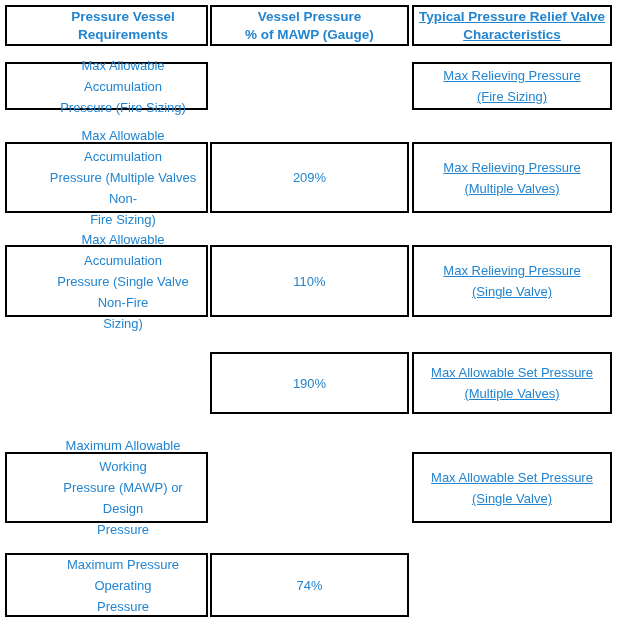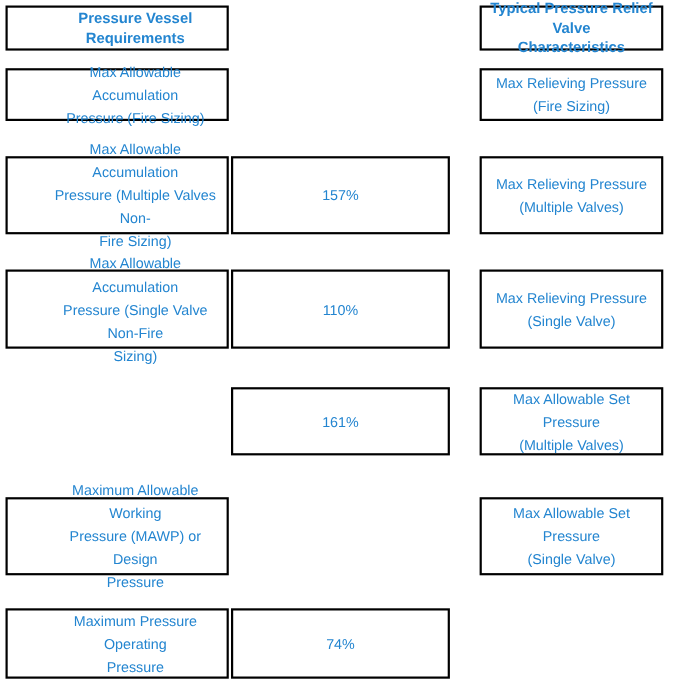--- a/index.html
+++ b/index.html
@@ -32,59 +32,61 @@
   }
   .head {
     font-weight: bold;
     font-size: 13.5px;
     line-height: 17.5px;
     border-width: 2.5px;
   }
   
   .c1 { left: 5px;   width: 203px; padding-left: 35px; }
   .c2 { left: 210px; width: 199px; }
-  .c3 { left: 436px; width: 167px; }
+  .c3 { left: 412px; width: 200px; text-decoration: underline; }
   
   .rh { top: 5px;   height: 41px; }
   .r1 { top: 62px;  height: 48px; }
   .r2 { top: 142px; height: 71px; }
   .r3 { top: 245px; height: 72px; }
   .r4 { top: 352px; height: 62px; }
   .r5 { top: 452px; height: 71px; }
   .r6 { top: 553px; height: 64px; }
 </style>
 </head>
 <body>
 
 <div class="canvas">
 
   <div class="cell head c1 rh">Pressure Vessel Requirements</div>
+  <div class="cell head c2 rh">Vessel Pressure
+% of MAWP (Gauge)</div>
   <div class="cell head c3 rh">Typical Pressure Relief Valve
 Characteristics</div>
 
   <div class="cell c1 r1">Max Allowable Accumulation
 Pressure (Fire Sizing)</div>
   <div class="cell c3 r1">Max Relieving Pressure
 (Fire Sizing)</div>
 
   <div class="cell c1 r2">Max Allowable Accumulation
 Pressure (Multiple Valves Non-
 Fire Sizing)</div>
-  <div class="cell c2 r2">157%</div>
+  <div class="cell c2 r2">209%</div>
   <div class="cell c3 r2">Max Relieving Pressure
 (Multiple Valves)</div>
 
   <div class="cell c1 r3">Max Allowable Accumulation
 Pressure (Single Valve Non-Fire
 Sizing)</div>
   <div class="cell c2 r3">110%</div>
   <div class="cell c3 r3">Max Relieving Pressure
 (Single Valve)</div>
 
-  <div class="cell c2 r4">161%</div>
+  <div class="cell c2 r4">190%</div>
   <div class="cell c3 r4">Max Allowable Set Pressure
 (Multiple Valves)</div>
 
   <div class="cell c1 r5">Maximum Allowable Working
 Pressure (MAWP) or Design
 Pressure</div>
   <div class="cell c3 r5">Max Allowable Set Pressure
 (Single Valve)</div>
 
   <div class="cell c1 r6">Maximum Pressure Operating

